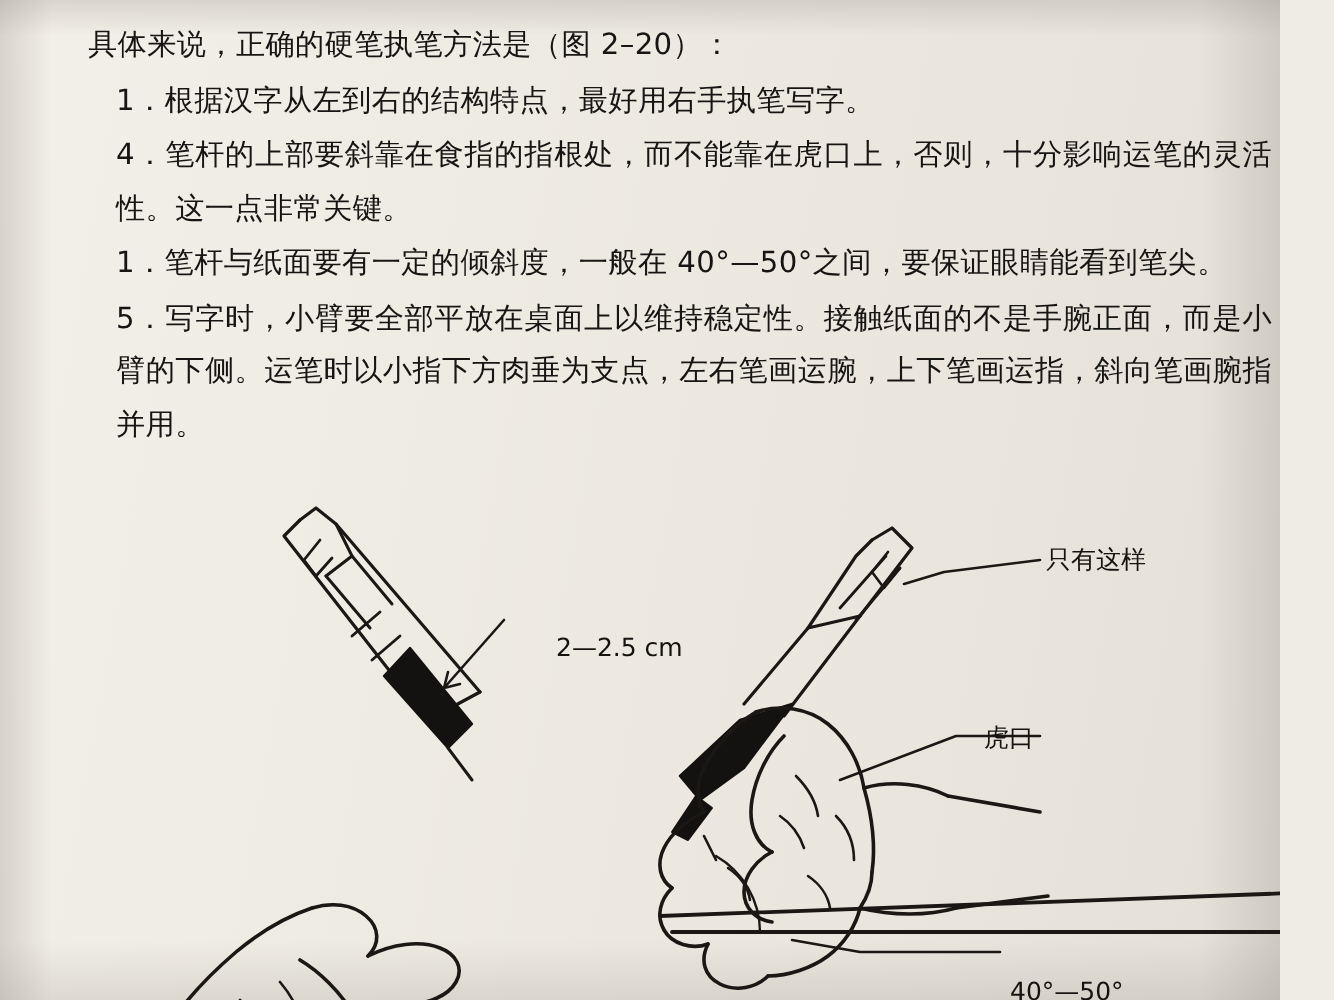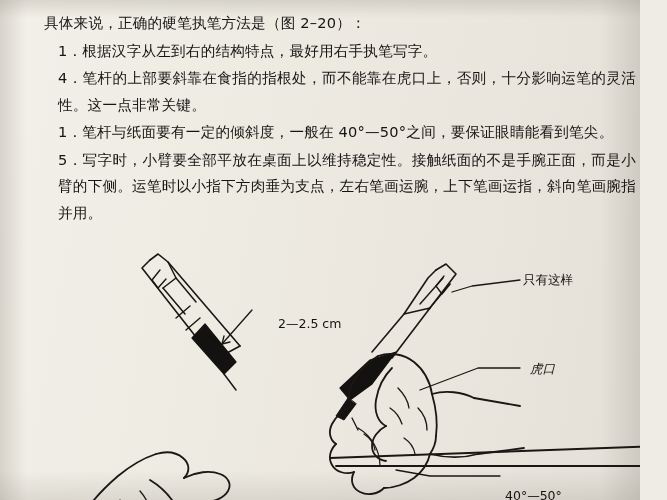--- a/index.html
+++ b/index.html
@@ -79,21 +79,21 @@
   .fig-label {
     position: absolute;
     font-family: "DejaVu Sans", "Liberation Sans", sans-serif;
     font-size: 12.5px;
     color: #15130f;
     white-space: nowrap;
     font-weight: 500;
   }
   #lbl-25cm { left: 258px; top: 68px; margin-left: 20px; }
   #lbl-root { left: 523px; top: 24px; }
-  #lbl-hukou { left: 530px; top: 113px; font-style: italic; }
+  #lbl-hukou { left: 492px; top: 113px; }
   #lbl-angle { left: 505px; top: 220px; margin-top: 20px; }
 </style>
 </head>
 <body>
 
 <div class="page">
 
   <div class="paper-shade-top"></div>
   <div class="paper-shade-left"></div>
   <div class="paper-shade-right"></div>

